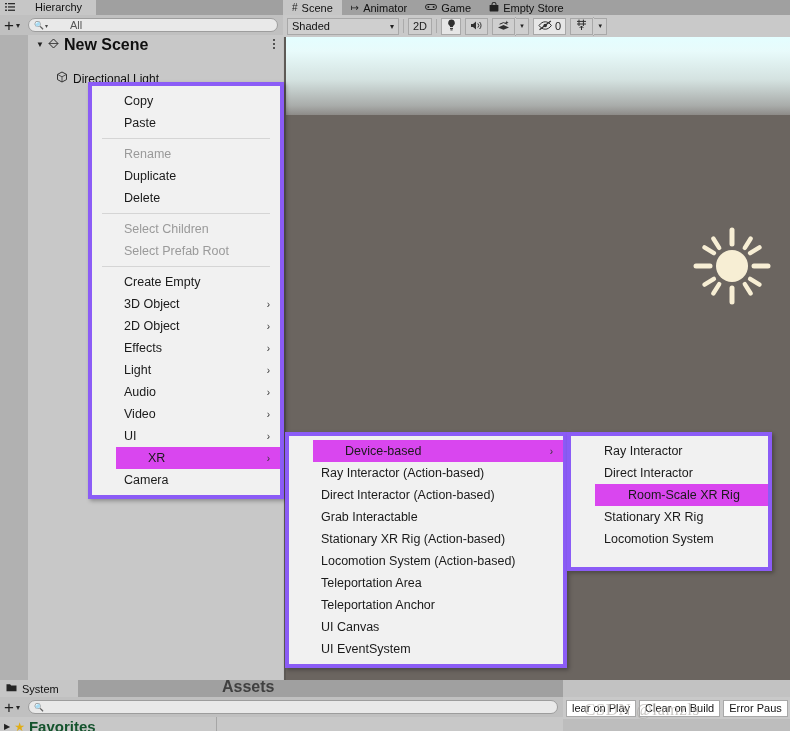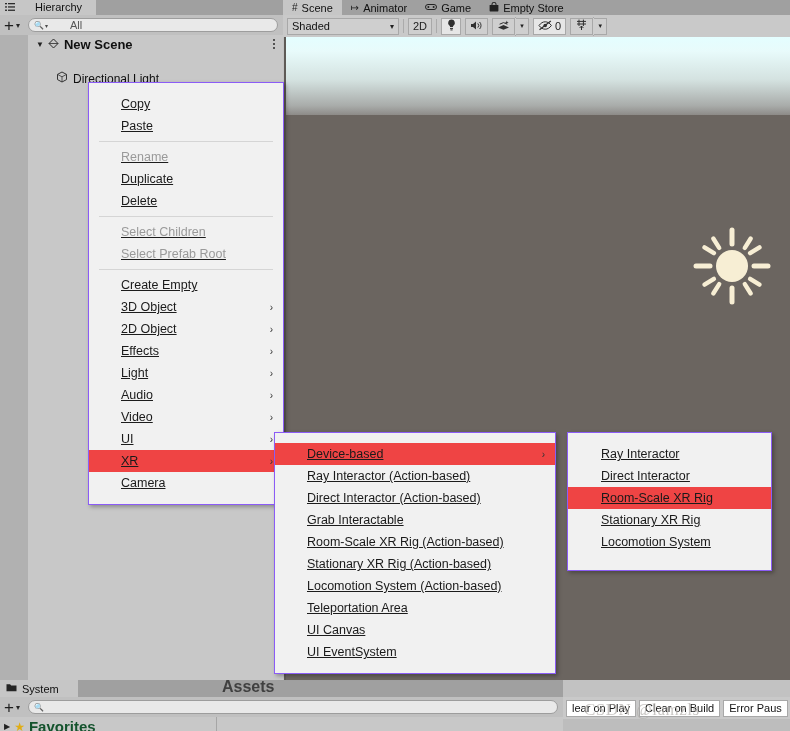--- a/index.html
+++ b/index.html
@@ -33,21 +33,21 @@
   #hier-search .mag-caret{font-size:6px;color:#4a4a4a;margin-left:1px;}
   #hier-search .ph{margin-left:22px;font-size:11px;color:#555;}
 
   #hier-gutter{left:0;top:35px;width:28px;height:645px;background:#b1b1b1;}
   #hier-body{left:28px;top:35px;width:255px;height:645px;background:#c8c8c8;}
 
   .hrow{height:17px;display:flex;align-items:center;position:relative;}
   #row-scene{left:28px;top:36px;width:255px;}
   #row-scene .fold{margin-left:8px;font-size:8px;color:#222;}
   #row-scene .sceneicon{margin-left:4px;font-size:11px;color:#2b2b2b;}
-  #row-scene .lbl{margin-left:5px;font-size:13px;font-weight:bold;color:#101010;}
+  #row-scene .lbl{margin-left:5px;font-size:16px;font-weight:bold;color:#101010;}
   #row-scene-kebab{right:8px;top:3px;}
   #row-light{left:28px;top:53px;width:255px;align-items:center;}
   #row-light .cubeicon{margin-left:28px;font-size:12px;color:#333;}
   #row-light .lbl{margin-left:5px;font-size:12px;color:#101010;}
 
   
   #scene-panel{left:283px;top:0;width:507px;height:680px;background:#c2c2c2;}
   #scene-tabstrip{left:283px;top:0;width:507px;height:15px;background:#a0a0a0;
       display:flex;align-items:stretch;}
   .stab{display:flex;align-items:center;gap:4px;padding:0 9px;font-size:11px;color:#101010;}
@@ -100,31 +100,31 @@
   
   #console-bar{left:563px;top:697px;width:227px;height:22px;background:#c9c9c9;
       display:flex;align-items:center;}
   .cbtn{height:17px;background:#ffffff;border:1px solid #a8a8a8;display:flex;align-items:center;
       justify-content:center;font-size:11px;color:#141414;padding:0 5px;box-sizing:border-box;margin-left:3px;}
   #console-strip{left:563px;top:719px;width:227px;height:12px;background:#bdbdbd;}
   #watermark{left:584px;top:700px;font-size:17px;color:#b3b0ac;opacity:.72;
       font-family:"Liberation Serif","DejaVu Serif",serif;letter-spacing:.5px;pointer-events:none;}
 
   
-  .menu{background:#f1f1f1;border:1px solid #8b5cf6;box-shadow:2px 2px 4px rgba(0,0,0,.30);
-      padding:10px 0;box-sizing:border-box;text-decoration:underline;}
+  .menu{background:#f1f1f1;border:4px solid #8b5cf6;box-shadow:2px 2px 4px rgba(0,0,0,.30);
+      padding:4px 0;box-sizing:border-box;}
   .mi{height:22px;display:flex;align-items:center;padding:0 8px 0 32px;box-sizing:border-box;
       font-size:12.5px;color:#1a1a1a;position:relative;white-space:nowrap;}
   .mi.dis{color:#9a9a9a;}
-  .mi.sel{background:#ef4444;}
+  .mi.sel{background:#d946ef;margin-left:24px;}
   .mi .arrow{position:absolute;right:10px;font-size:10px;color:#333;}
   .msep{height:1px;background:#d5d5d5;margin:4px 10px;}
 
   #menu-root{left:88px;top:82px;width:196px;}
-  #menu-xr{left:274px;top:432px;width:282px;}
+  #menu-xr{left:285px;top:432px;width:282px;}
   #menu-device{left:567px;top:432px;width:205px;height:139px;}
   #menu-device .mi{padding-left:33px;}
 </style>
 </head>
 <body>
 
 <div class="abs" id="hierarchy-panel"></div>
 
 <div class="abs" id="hierarchy-tabstrip"></div>
 
@@ -428,30 +428,30 @@
     <div class="mi">
       <span>Ray Interactor (Action-based)</span>
     </div>
     <div class="mi">
       <span>Direct Interactor (Action-based)</span>
     </div>
     <div class="mi">
       <span>Grab Interactable</span>
     </div>
     <div class="mi">
-      <span>Room-Scale XR Rig (Action-based)</span>
-    </div>
-    <div class="mi">
       <span>Stationary XR Rig (Action-based)</span>
     </div>
     <div class="mi">
       <span>Locomotion System (Action-based)</span>
     </div>
     <div class="mi">
       <span>Teleportation Area</span>
+    </div>
+    <div class="mi">
+      <span>Teleportation Anchor</span>
     </div>
     <div class="mi">
       <span>UI Canvas</span>
     </div>
     <div class="mi">
       <span>UI EventSystem</span>
     </div>
   </div>
 
 <div class="abs menu" id="menu-device">

